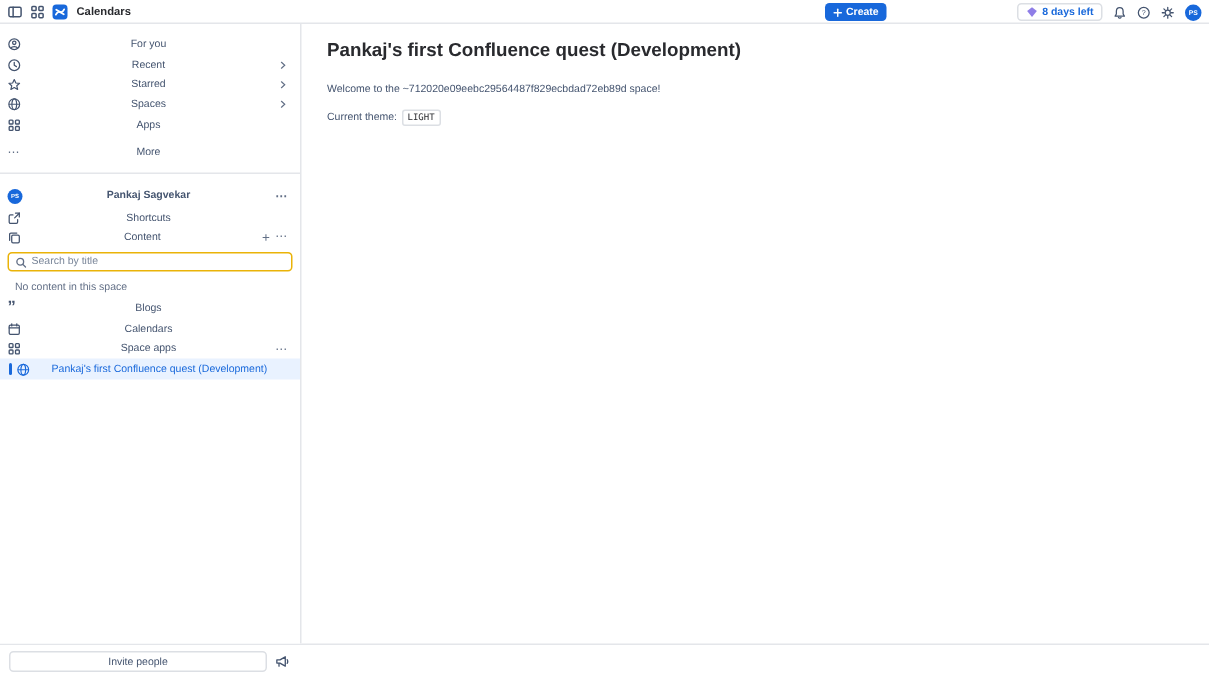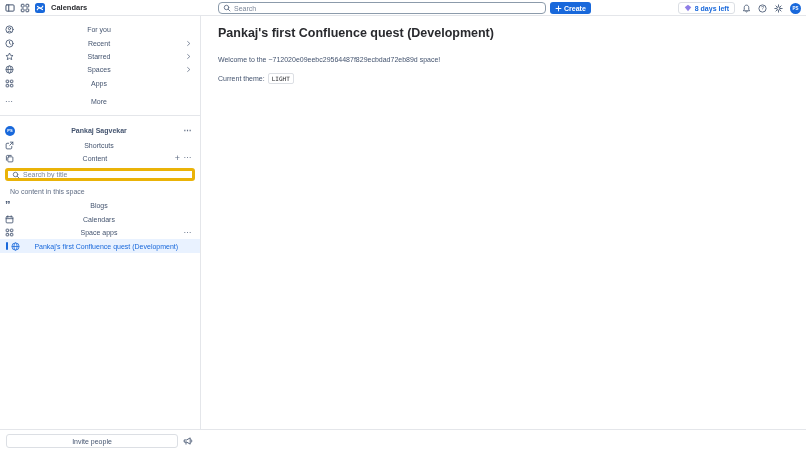--- a/index.html
+++ b/index.html
@@ -44,21 +44,21 @@
   .srow .lbl { flex:1; text-align:center; }
   .srow .trail { width:9px; display:flex; justify-content:flex-end; color:#626F86; }
   .srow .lead { width:10px; display:flex; align-items:center; }
   .gap6 { height:5px; }
   .sdivider { height:1px; background:#E4E6EA; margin:7px 0; }
   .space-head { height:15px; font-weight:600; color:#44546F; }
   .space-avatar { width:10px; height:10px; border-radius:50%; background:#1868DB; color:#fff;
     font-size:4px; font-weight:700; display:flex; align-items:center; justify-content:center; }
   .dots { font-size:8px; color:#626F86; letter-spacing:0.5px; line-height:1; }
   .plus-mini { font-size:9px; color:#626F86; line-height:1; margin-right:3px; }
-  .side-search { margin:3px 5px 4px 5px; height:13px; border:3px solid #eab308;
+  .side-search { margin:3px 5px 4px 5px; height:13px; border:1px solid #eab308;
     border-radius:3px; display:flex; align-items:center; gap:3px; padding:0 4px; background:#fff; }
   .side-search input { border:none; outline:none; flex:1; font-size:7px;
     font-family:"Liberation Sans", sans-serif; color:#292A2E; background:transparent; }
   .side-search input::placeholder { color:#7A8699; }
   .empty-note { font-size:7px; color:#626F86; padding:3px 0 4px 10px; }
   .quote-glyph { font-size:11px; line-height:5px; color:#44546F; font-weight:700; }
   .sel-row { background:#E9F2FF; color:#1868DB; height:13.5px; padding-left:6px; }
   .sel-bar { width:1.5px; height:8px; background:#1868DB; border-radius:1px; margin-right:3px; }
   .sel-row .lbl { font-weight:400; }
 
@@ -96,27 +96,20 @@
       </svg>
   </button>
   <div class="logo-box">
     <svg width="8" height="8" viewBox="0 0 16 16" fill="none" stroke="#ffffff" stroke-width="2.4" stroke-linecap="round">
         <path d="M2.5 11.5 C4.5 7.5 6.5 7.2 9.5 9 L13 11"></path>
         <path d="M13.5 4.5 C11.5 8.5 9.5 8.8 6.5 7 L3 5"></path>
       </svg>
   </div>
   <span class="app-name">Calendars</span>
 
-  <div class="search-bar">
-    <svg class="ic" width="8" height="8" viewBox="0 0 16 16" fill="none" stroke="#626F86" stroke-width="1.8" stroke-linecap="round">
-        <circle cx="7" cy="7" r="4.5"></circle>
-        <line x1="10.5" y1="10.5" x2="14" y2="14"></line>
-      </svg>
-    <input type="text" placeholder="Search" style="">
-  </div>
 
   <button class="create-btn">
     <svg class="ic" width="7" height="7" viewBox="0 0 16 16" fill="none" stroke="#ffffff" stroke-width="2.2" stroke-linecap="round">
         <line x1="8" y1="2.5" x2="8" y2="13.5"></line>
         <line x1="2.5" y1="8" x2="13.5" y2="8"></line>
       </svg>
     <span>Create</span>
   </button>
 
   <div class="topbar-right">

